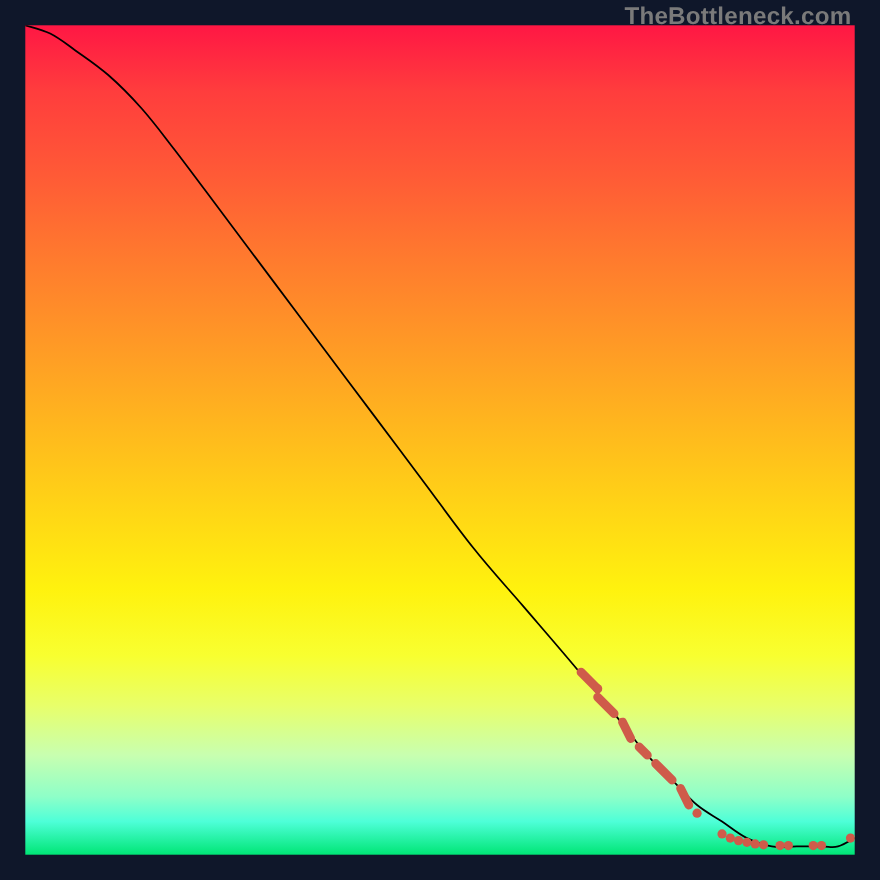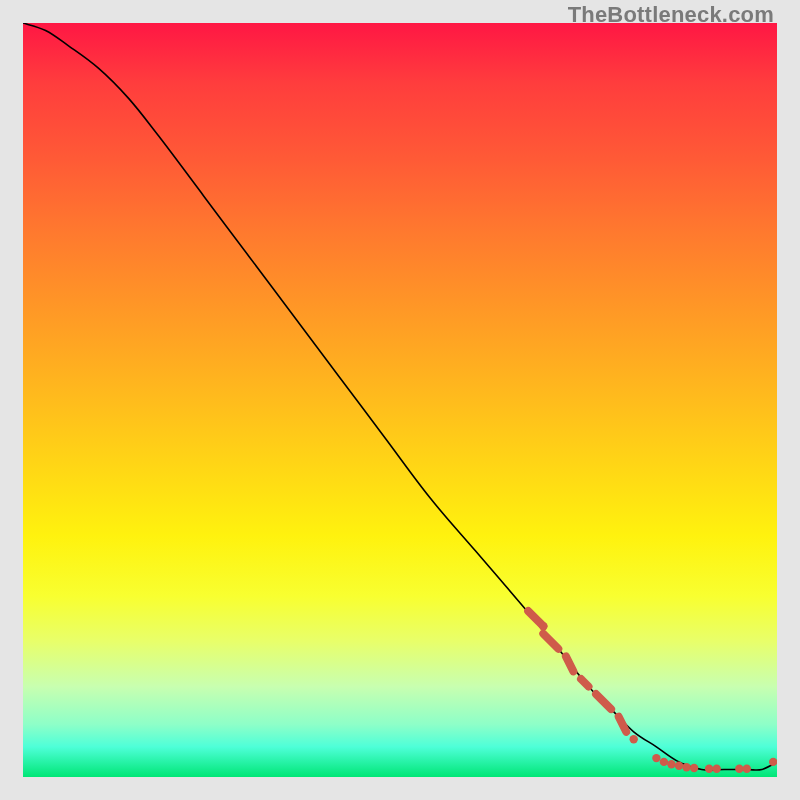--- a/index.html
+++ b/index.html
@@ -1,21 +1,21 @@
 <!DOCTYPE html>
 <html><head>
 <meta charset="utf-8">
 <style>
   * { margin: 0; padding: 0; box-sizing: border-box; }
   html, body { width: 800px; height: 800px; overflow: hidden; background: #000; }
   .stage {
     position: relative;
     width: 800px;
     height: 800px;
-    background: #e5e5e5;
+    background: #0f172a;
   }
   .plot {
     position: absolute;
     left: 23px;
     top: 23px;
     width: 754px;
     height: 754px;
     background: linear-gradient(to bottom,
       #ff1744 0%,
       #ff3d3d 8%,

